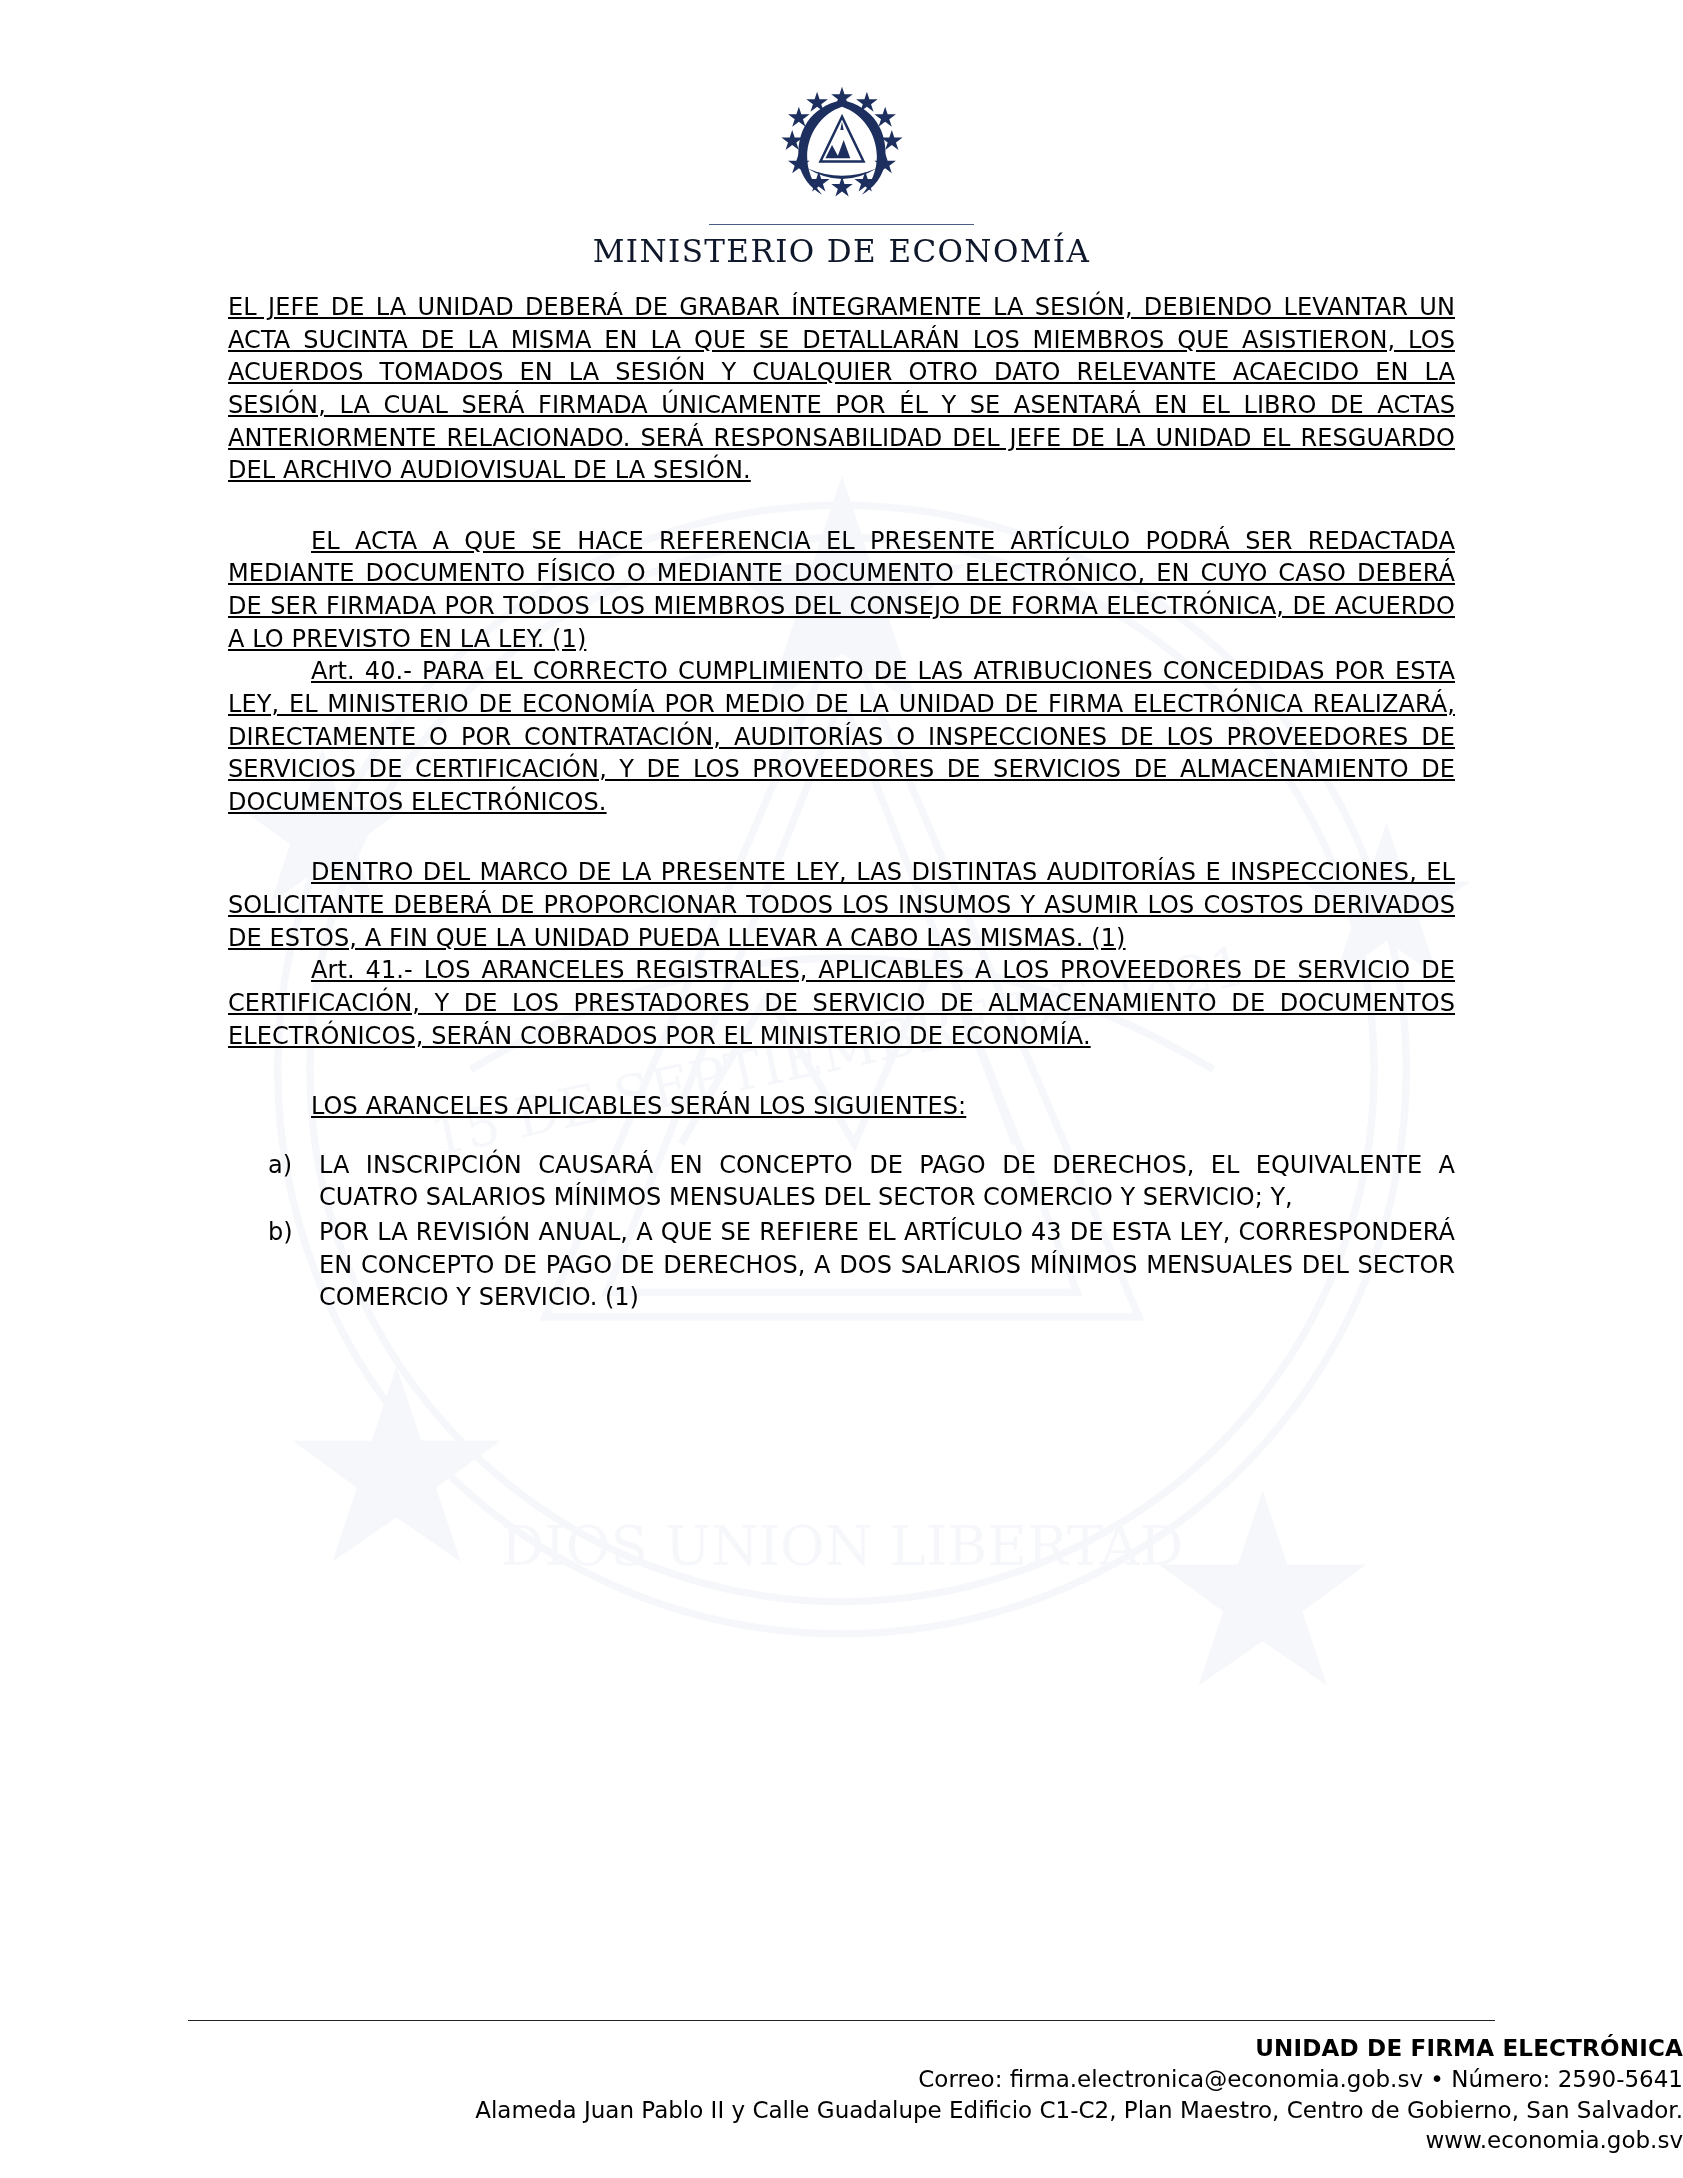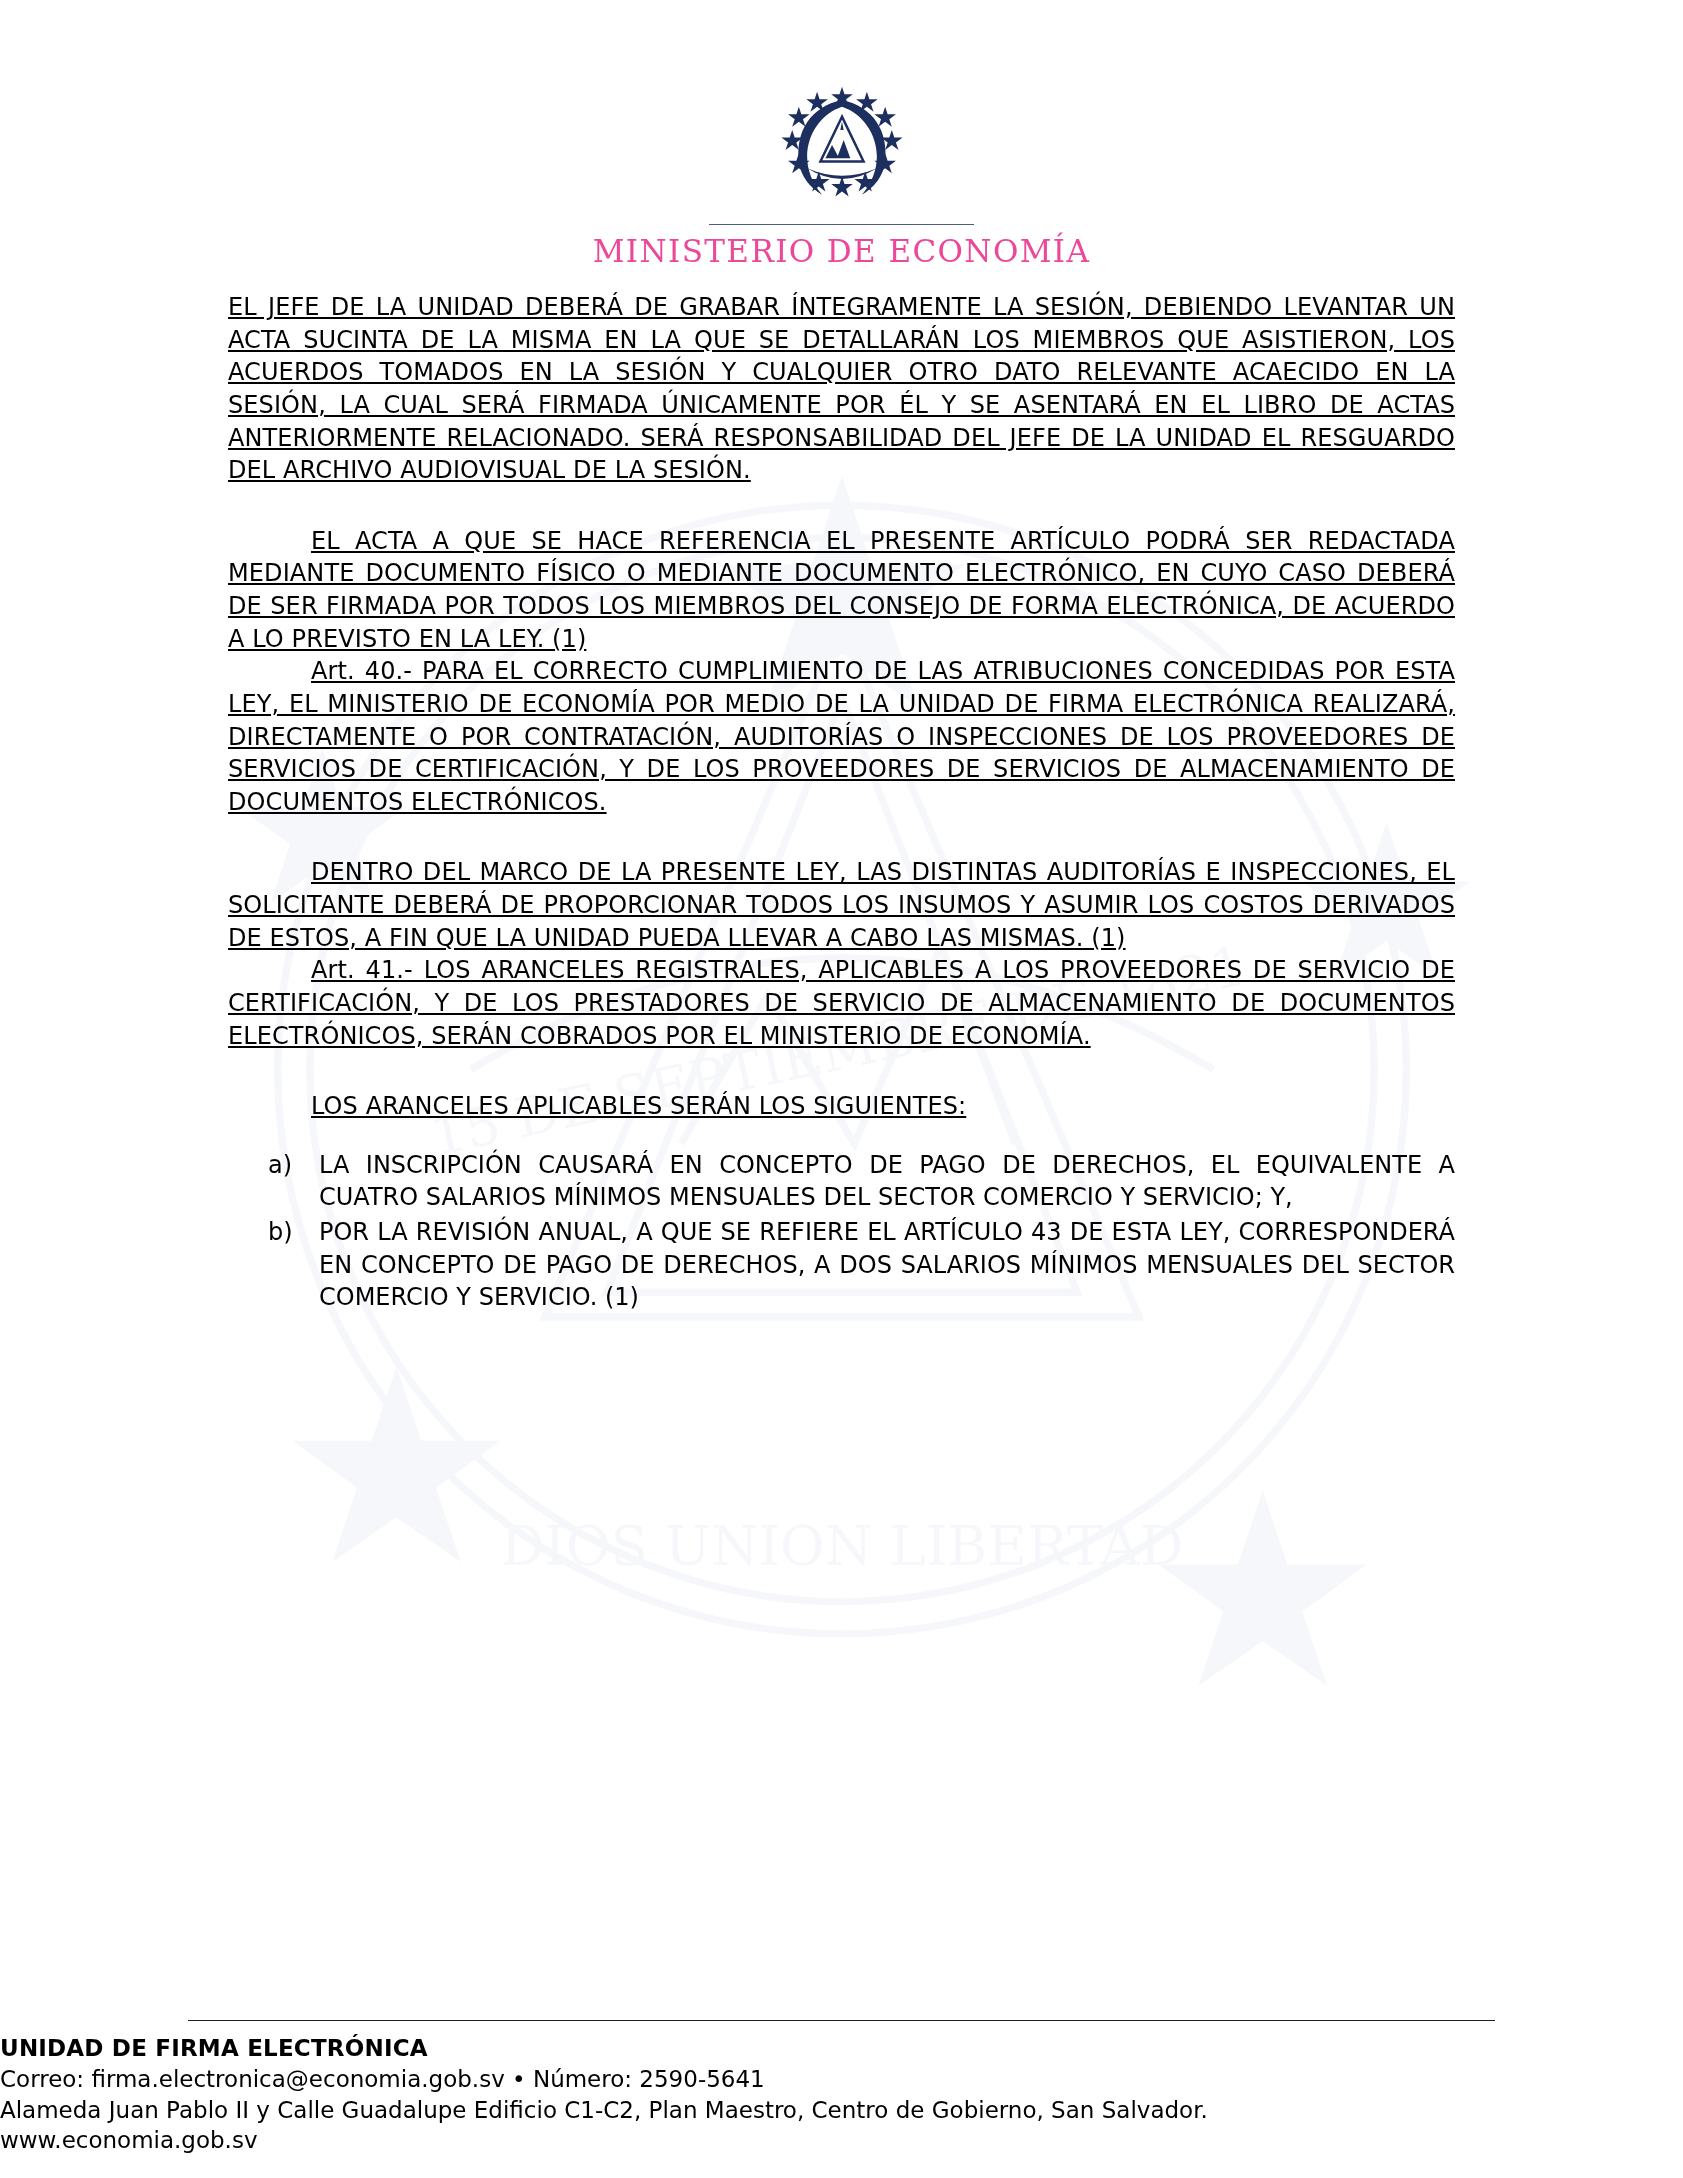--- a/index.html
+++ b/index.html
@@ -52,21 +52,21 @@
     width: 265px;
     height: 1px;
     background: #1f3566;
     margin: 10px auto 8px auto;
     opacity: 0.8;
   }
   .ministry-name {
     font-family: "DejaVu Serif", serif;
     font-size: 31px;
     letter-spacing: 1.4px;
-    color: #ec4899;
+    color: #0f172a;
     margin-top: 2px;
   }
 
   
   .content {
     margin-top: 22px;
   }
   p.just {
     text-align: justify;
     text-justify: inter-word;
@@ -115,21 +115,21 @@
     top: 0;
   }
 
   
   .footer {
     position: absolute;
     left: 0;
     right: 0;
     bottom: 22px;
     z-index: 2;
-    text-align: left;
+    text-align: right;
   }
   .footer-rule {
     width: 1307px;
     height: 1px;
     background: #222222;
     margin: 0 auto 14px auto;
   }
   .footer-title {
     font-size: 23px;
     font-weight: bold;

